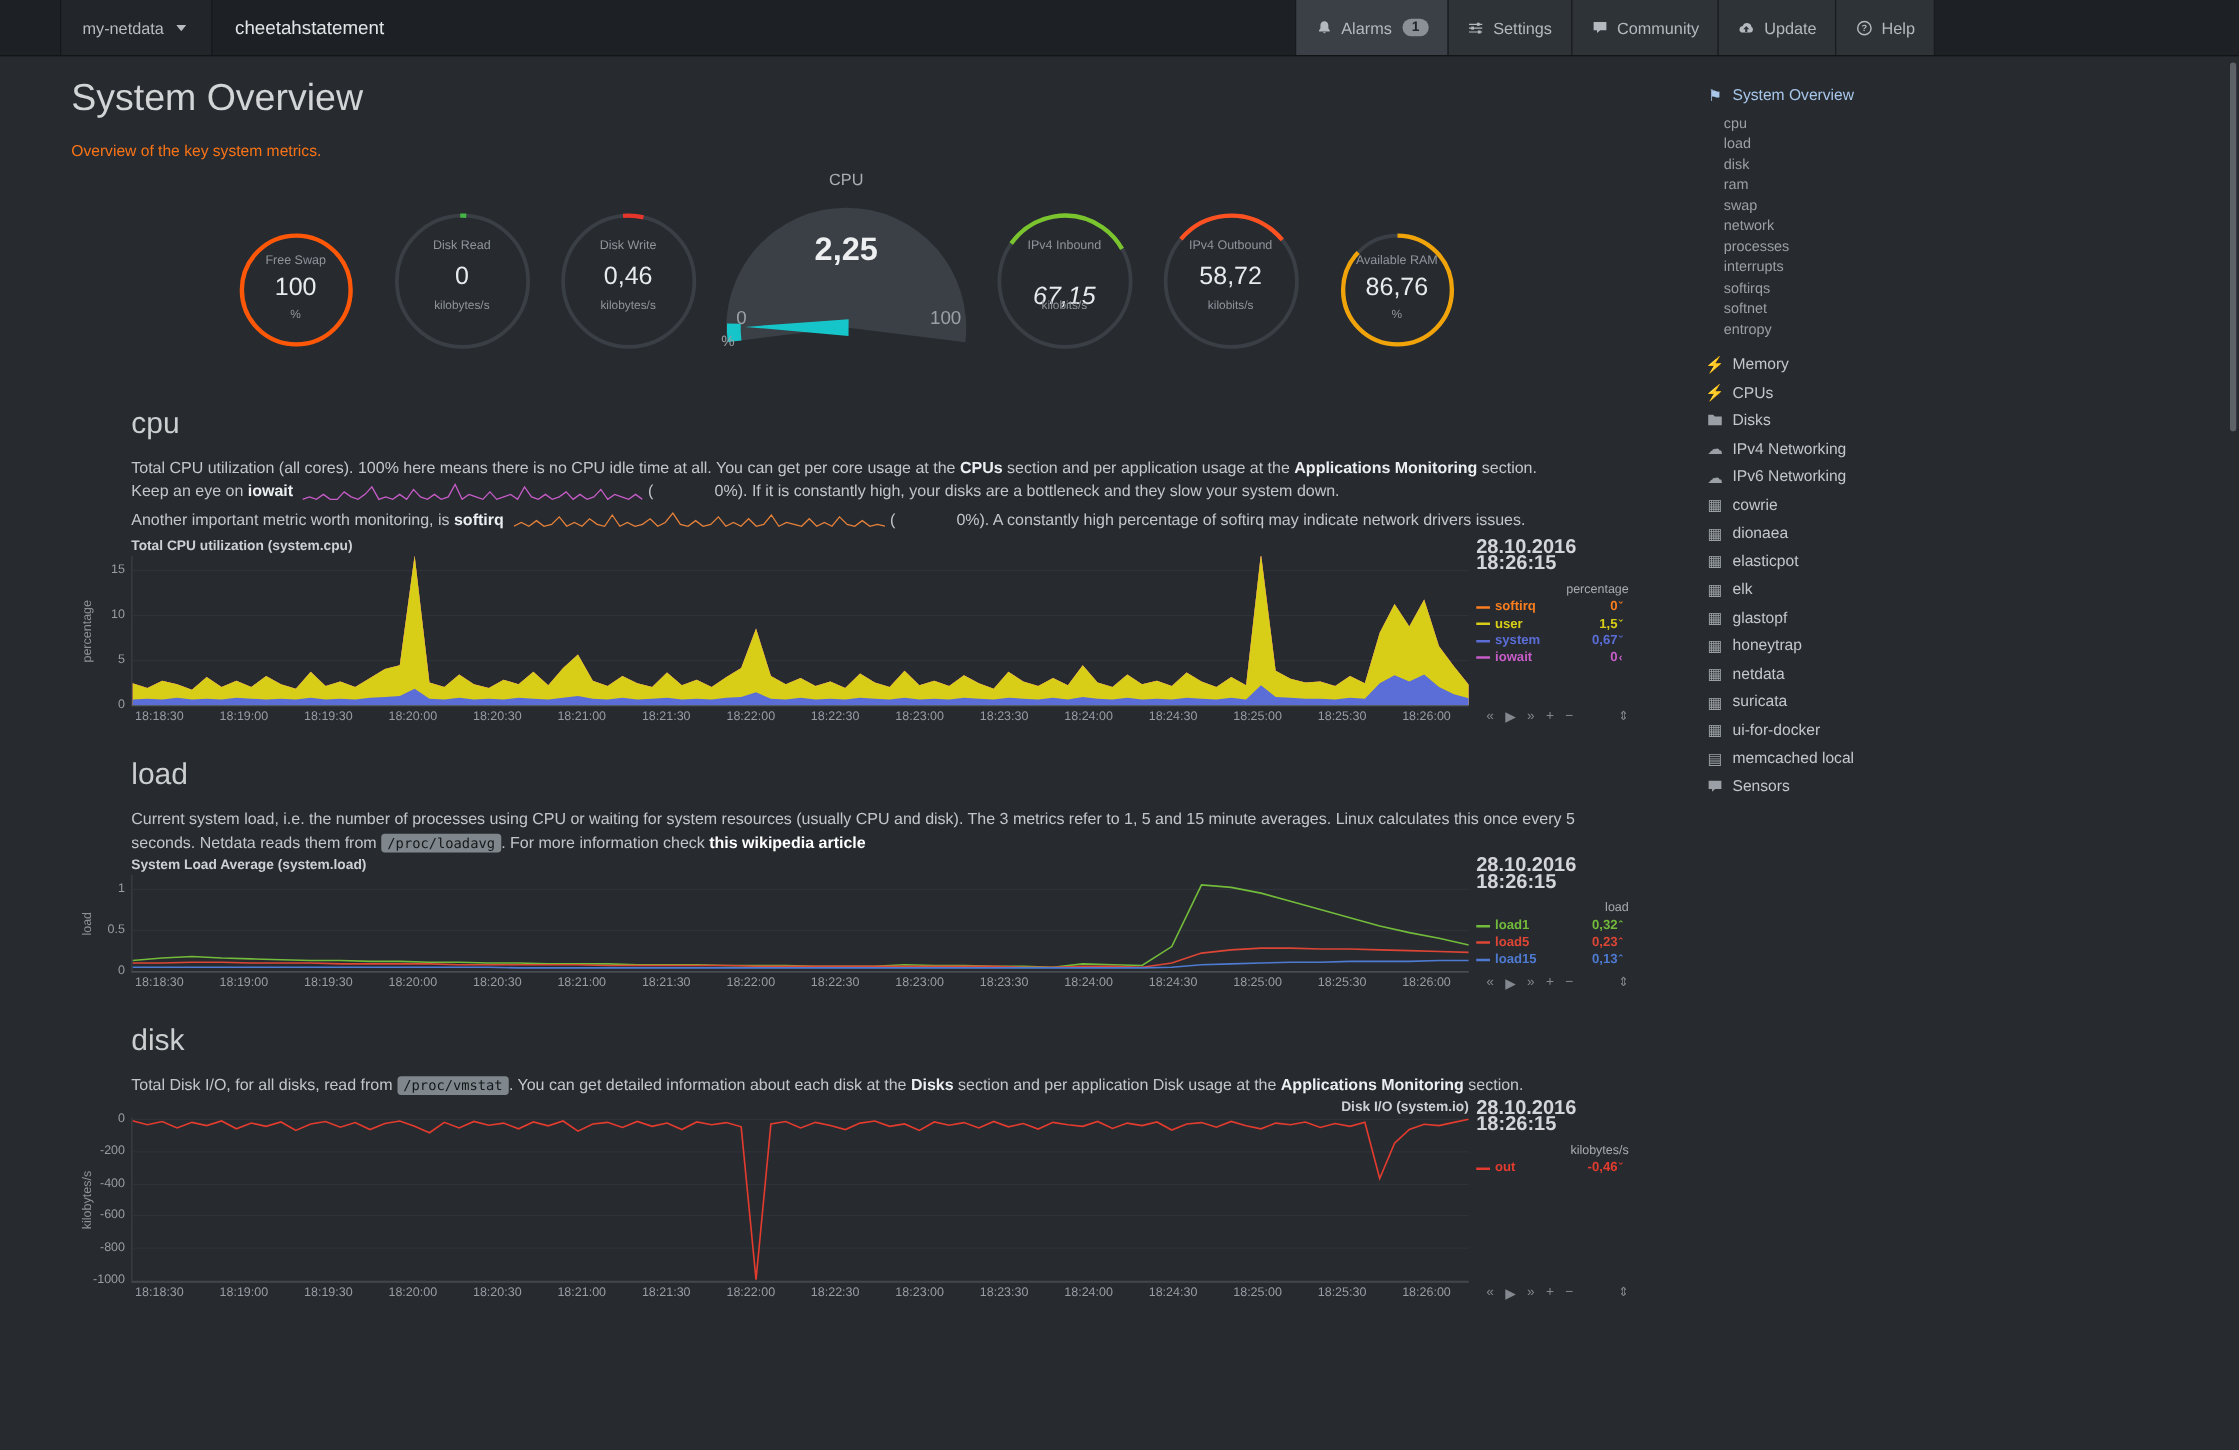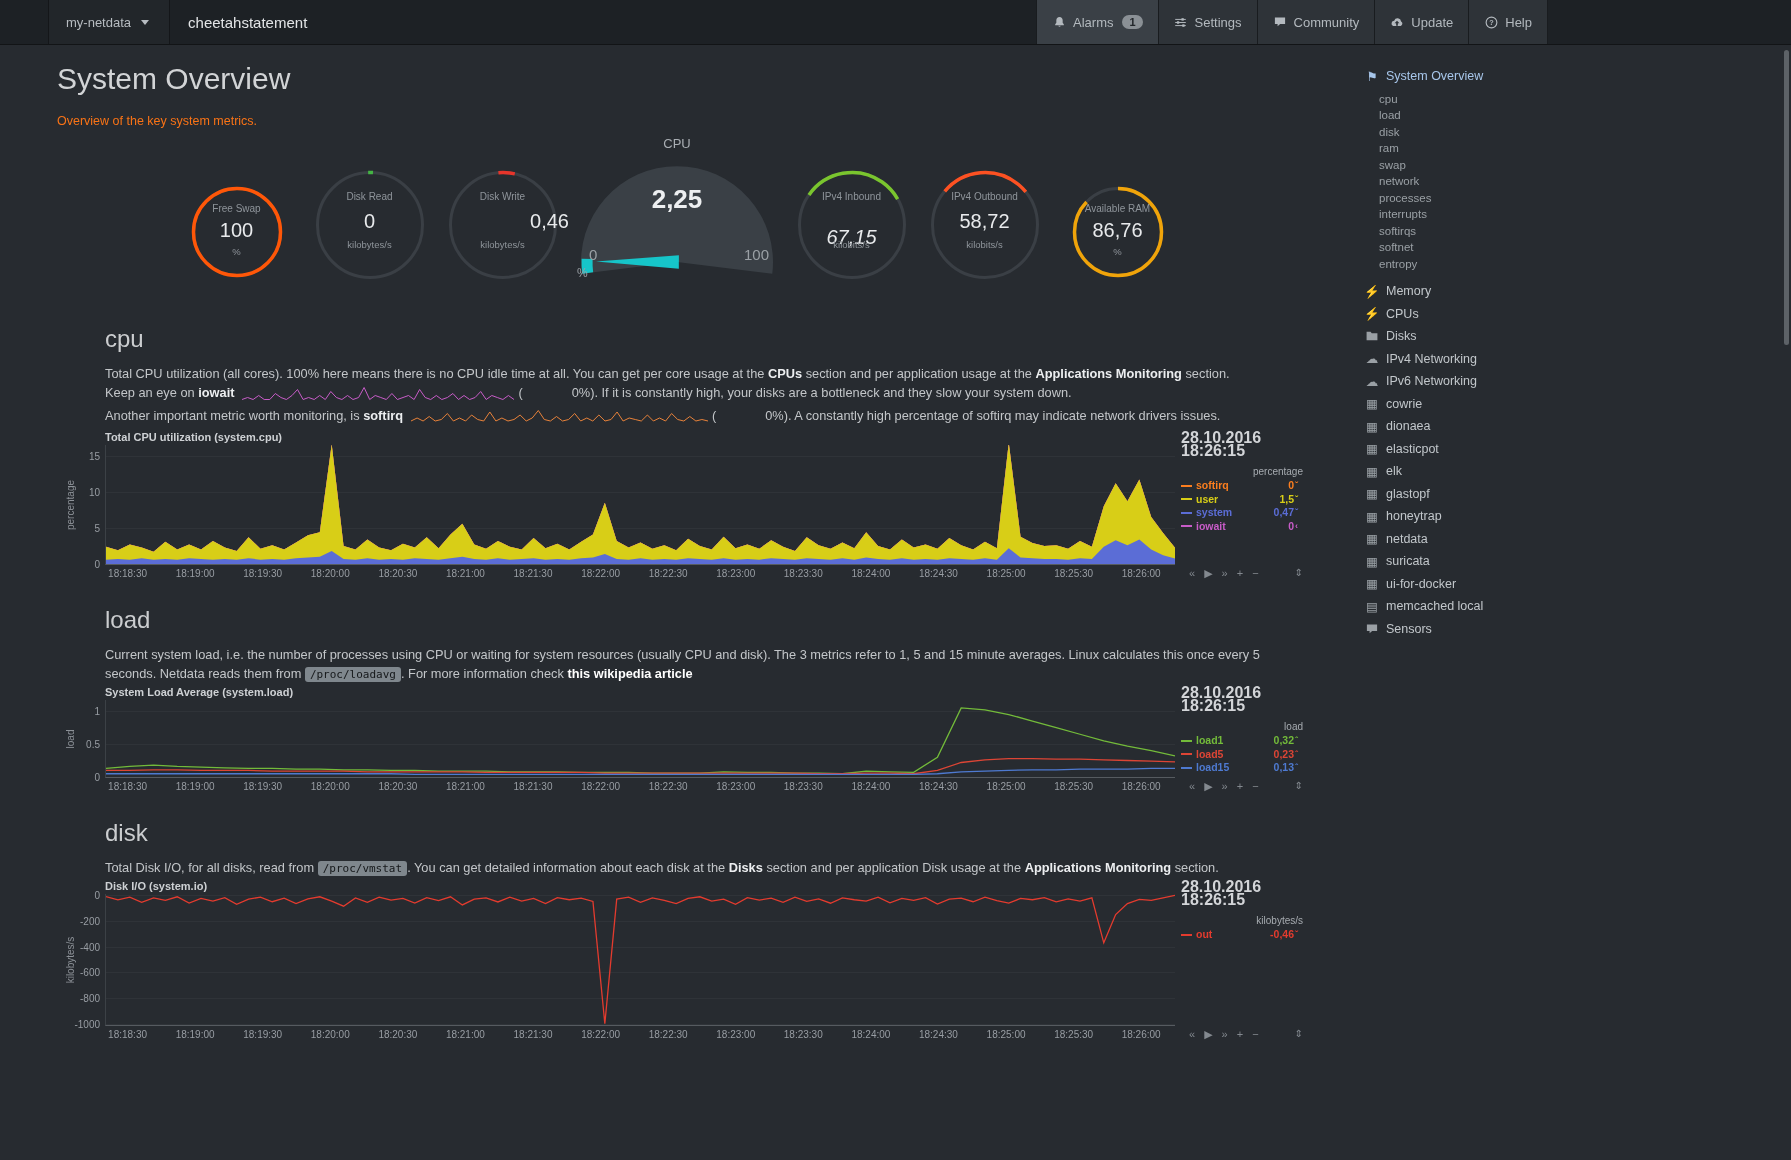--- a/index.html
+++ b/index.html
@@ -165,21 +165,21 @@
         <div class="gtext glabel" style="top: 29px;">Disk Read</div>
         <div class="gtext gvalue" style="top: 48px;">0</div>
         <div class="gtext gunit" style="top: 77px;">kilobytes/s</div>
       </div>
       <div class="gcell">
         <svg width="114" height="114" viewBox="0 0 114 114" style="position: absolute; left: 9.5px; top: 6px;">
           <circle cx="57" cy="57" r="52.5" fill="none" stroke="#3a3f45" stroke-width="3"></circle>
           <circle cx="57" cy="57" r="52.5" fill="none" stroke="#e6352b" stroke-width="3.5" stroke-dasharray="16.5 329.9" transform="rotate(-95 57 57)"></circle>
         </svg>
         <div class="gtext glabel" style="top: 29px;">Disk Write</div>
-        <div class="gtext gvalue" style="top: 48px; text-align: right;">0,46</div>
+        <div class="gtext gvalue" style="top: 48px;">0,46</div>
         <div class="gtext gunit" style="top: 77px;">kilobytes/s</div>
       </div>
       <div class="gcell big">
         <div class="cpu-gtitle">CPU</div>
         <svg width="200" height="115" viewBox="0 0 200 115" style="position: absolute; left: 8px; top: 0px;">
           <path d="M 100 100 L 4.7 111.7 A 96 96 0 1 1 195.3 111.7 Z" fill="#3a4046"></path>
           <path d="M 10.7 111.0 A 90 90 0 0 1 10.1 96.9" fill="none" stroke="#16c5c9" stroke-width="11"></path>
           <polygon points="19.0,99.5 101.9,93.3 101.8,106.8" fill="#16c5c9"></polygon>
         </svg>
         <div class="cpu-value">2,25</div>
@@ -278,21 +278,21 @@
             </div>
             <div class="lg-row">
               <span class="lg-dash" style="background: rgb(216, 206, 23);"></span>
               <span class="lg-name" style="color: rgb(216, 206, 23);">user</span>
               <span class="lg-val" style="color: rgb(216, 206, 23);">1,5</span>
               <span class="lg-caret" style="color: rgb(216, 206, 23);">ˇ</span>
             </div>
             <div class="lg-row">
               <span class="lg-dash" style="background: rgb(91, 109, 214);"></span>
               <span class="lg-name" style="color: rgb(91, 109, 214);">system</span>
-              <span class="lg-val" style="color: rgb(91, 109, 214);">0,47</span>
+              <span class="lg-val" style="color: rgb(91, 109, 214);">0,67</span>
               <span class="lg-caret" style="color: rgb(91, 109, 214);">ˇ</span>
             </div>
             <div class="lg-row">
               <span class="lg-dash" style="background: rgb(200, 92, 200);"></span>
               <span class="lg-name" style="color: rgb(200, 92, 200);">iowait</span>
               <span class="lg-val" style="color: rgb(200, 92, 200);">0</span>
               <span class="lg-caret" style="color: rgb(200, 92, 200);">‹</span>
             </div>
             <div class="toolbox">
               <span class="tb">«</span>
@@ -383,21 +383,21 @@
       </div>
   </section>
 
   <section class="section" id="disk-section">
     <h2 class="sec-h">disk</h2>
     <div class="desc">
         <div class="pline"><span>Total Disk I/O, for all disks, read from </span><span class="chip">/proc/vmstat</span><span>. You can get detailed information about each disk at the </span><span class="b">Disks</span><span> section and per application Disk usage at the </span><span class="b">Applications Monitoring</span><span> section.</span></div>
       </div>
     <div class="chart-block">
         <div class="chart-grid">
-          <div class="plot-col" style="width: 1070px;">
+          <div class="plot-col" style="width: 1070px; text-align: right;">
             <div class="chart-title">Disk I/O (system.io)</div>
             <div class="plot" style="height: 132px;">
               <div class="ylab">kilobytes/s</div>
               <div class="gridline" style="top: 0.980392%;"></div>
               <span class="ytick" style="top: 0.980392%;">0</span>
               <div class="gridline" style="top: 20.5882%;"></div>
               <span class="ytick" style="top: 20.5882%;">-200</span>
               <div class="gridline" style="top: 40.1961%;"></div>
               <span class="ytick" style="top: 40.1961%;">-400</span>
               <div class="gridline" style="top: 59.8039%;"></div>

